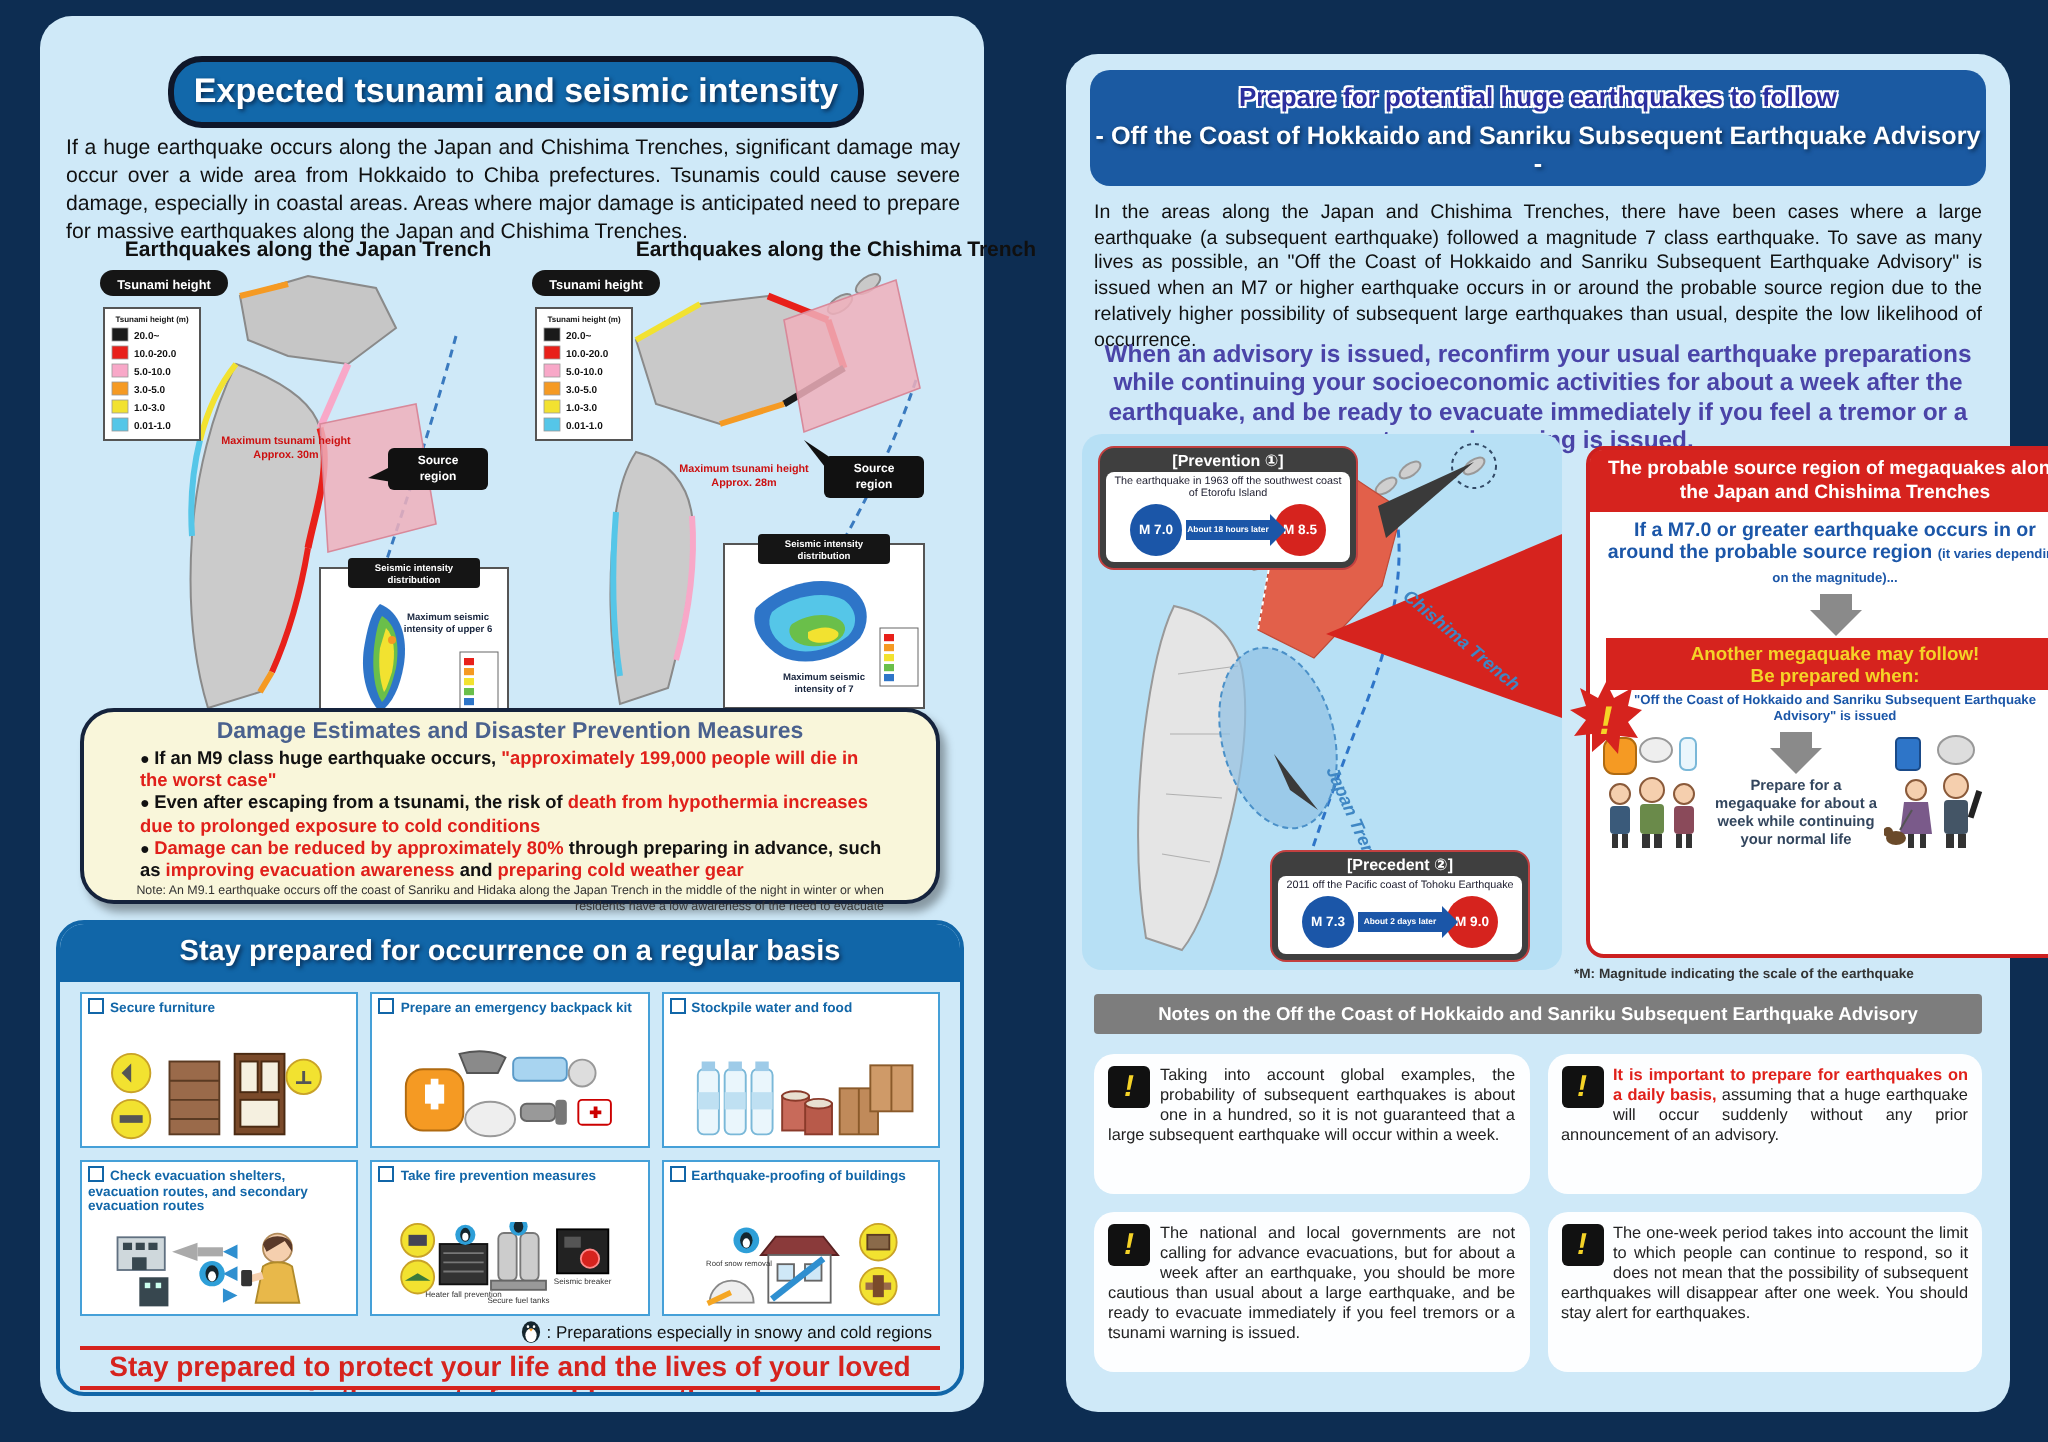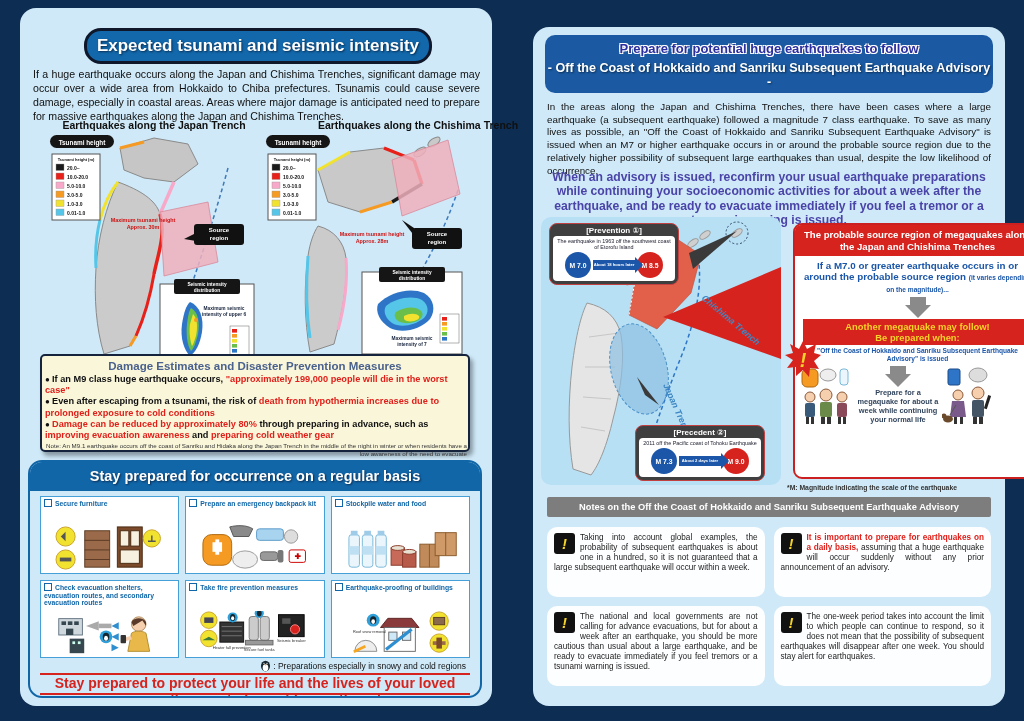--- a/index.html
+++ b/index.html
@@ -8,21 +8,21 @@
   .page{position:absolute;background:#cfe9f8;border-radius:16px;}
   .abs{position:absolute;}
   
   #left-page{left:20px;top:8px;width:472px;height:698px;}
   .lp-title{left:64px;top:20px;width:342px;height:30px;background:#1268aa;border:3px solid #0f172a;
     border-radius:17px;color:#fff;font-weight:bold;font-size:17px;text-align:center;line-height:30px;
     text-shadow:1px 1px 2px #0a2c52;}
   .lp-intro{left:13px;top:60px;width:447px;font-size:10.6px;line-height:1.32;color:#101010;text-align:justify;}
   .map-heading{top:111px;width:212px;text-align:center;font-size:10.5px;font-weight:bold;color:#101010;}
   .damage-box{left:20px;top:346px;width:430px;height:98px;background:#f9f6da;border:2px solid #15233c;
-    border-radius:5px;box-shadow:3px 4px 4px rgba(0,0,0,.35);padding:3px 1px;box-sizing:border-box;}
+    border-radius:17px;box-shadow:3px 4px 4px rgba(0,0,0,.35);padding:3px 26px;box-sizing:border-box;}
   .damage-title{text-align:center;font-weight:bold;font-size:11.5px;color:#4a618e;margin:1px 0 2px;}
   .damage-box ul{margin:0;padding:0 0 0 2px;list-style:none;}
   .damage-box li{font-size:9.2px;font-weight:bold;color:#111;line-height:1.22;}
   .damage-box li:before{content:"● ";font-size:8px;}
   .red{color:#e0201a;}
   .damage-note{font-size:6.2px;color:#333;text-align:right;line-height:1.25;margin-top:1px;}
   .prep-section{left:8px;top:452px;width:454px;height:238px;border:2px solid #1166a8;border-radius:14px;
     background:#cfe9f8;box-sizing:border-box;overflow:hidden;}
   .prep-header{height:29px;background:#1166a8;border-radius:0 0 0 0;color:#fff;font-weight:bold;font-size:14.5px;
     text-align:center;line-height:29px;text-shadow:1px 1px 2px #0a2c52;}

